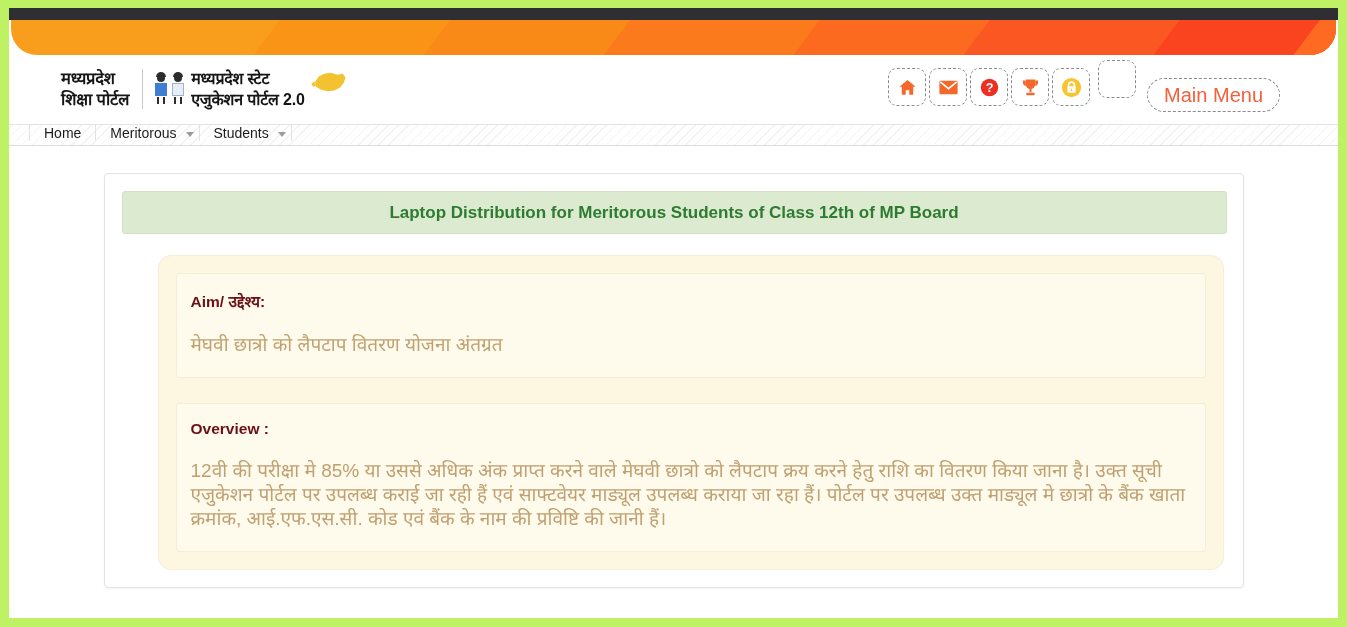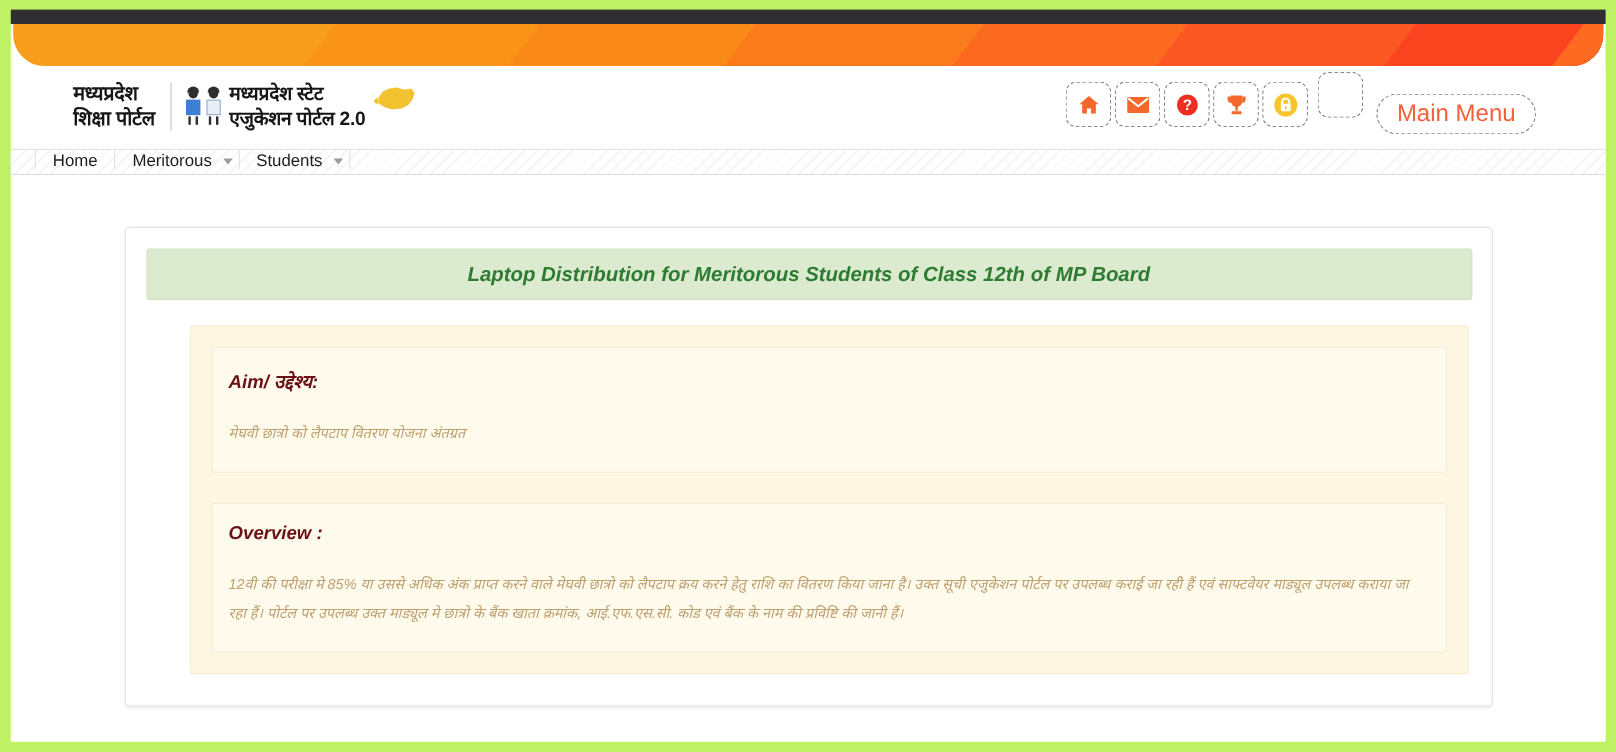--- a/index.html
+++ b/index.html
@@ -223,28 +223,27 @@
   #page {
     position: relative;
     height: 495px;
     background: #ffffff;
     padding-top: 27px;
   }
 
   #content-card {
     position: relative;
     width: 1140px;
-    margin: 16px auto;
+    margin: 0 auto;
     min-height: 400px;
     background: #ffffff;
     border: 1px solid #e1e3e5;
     border-radius: 4px;
     box-shadow: 0 1px 2px rgba(0,0,0,0.05);
     padding: 17px 16px 17px 17px;
-    font-style: italic;
   }
 
   #scheme-title {
     height: 43px;
     background: #dcead0;
     border: 1px solid #d1e2c3;
     border-radius: 3px;
     display: flex;
     align-items: center;
     justify-content: center;
@@ -253,42 +252,42 @@
     font-weight: bold;
     text-align: center;
   }
 
   #cream-panel {
     margin-top: 21px;
     margin-left: 36px;
     margin-right: 3px;
     background: #fdf6e0;
     border: 1px solid #f6edd6;
-    border-radius: 3px;
+    border-radius: 13px;
     padding: 17px;
   }
 
   .sub-panel {
     background: #fefaec;
     border: 1px solid #f4edd9;
     border-radius: 3px;
     padding: 16px 14px 20px 14px;
   }
   .sub-panel + .sub-panel { margin-top: 25px; }
 
   .panel-heading {
     color: #6b1016;
     font-size: 15.5px;
     font-weight: bold;
     margin-bottom: 21px;
   }
 
   .panel-body {
     color: #c0a271;
-    font-size: 12px;
+    font-size: 19px;
     line-height: 24px;
   }
 
   #overview-body { color: #bfa070; }
 </style>
 </head>
 <body>
 
 <div id="frame">
 

